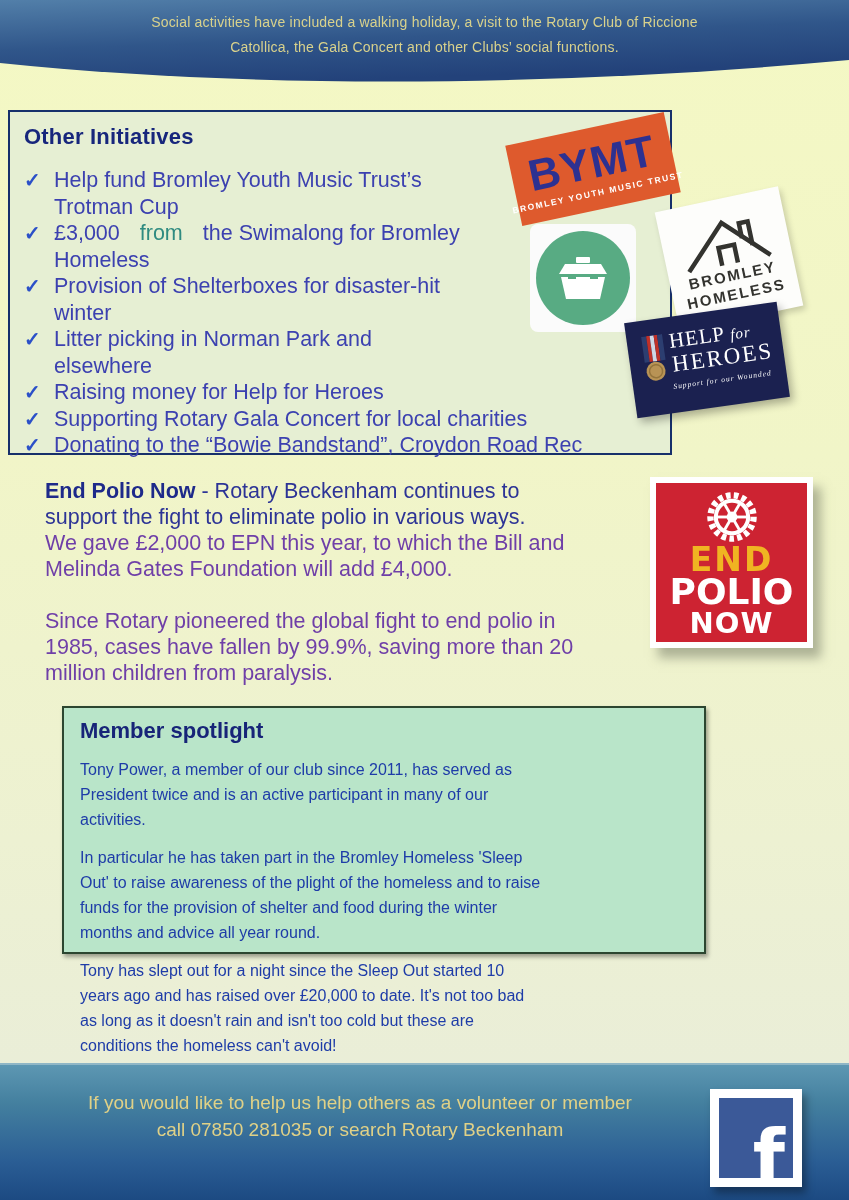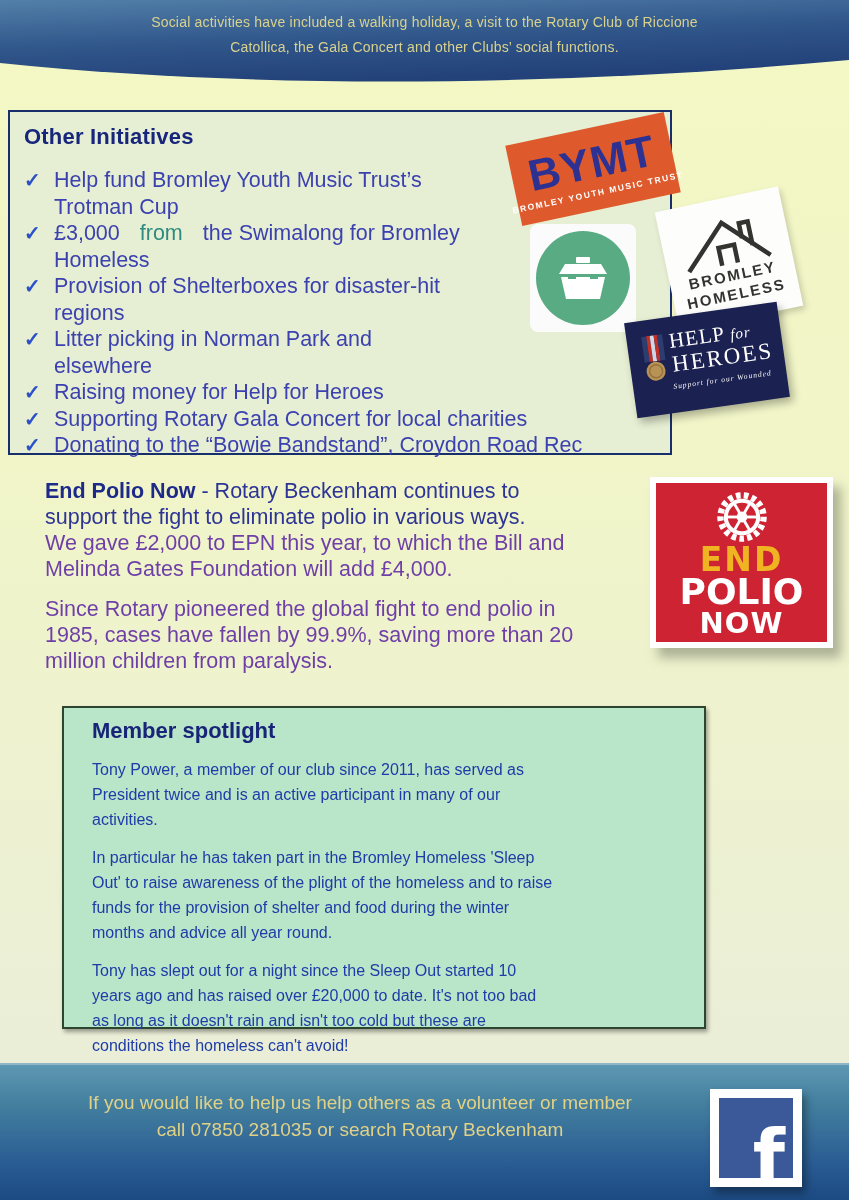--- a/index.html
+++ b/index.html
@@ -84,39 +84,39 @@
   .h4h-line1 .for { font-style: italic; font-size: 15px; margin-left: 5px; }
   .h4h-line2 { font-size: 23px; letter-spacing: 2px; margin-top: -2px; }
   .h4h-tag { font-family: "Liberation Serif", serif; font-style: italic; font-size: 7.5px; letter-spacing: 1px; margin: 4px 0 0 30px; }
 
   
   .epn-text { position: absolute; left: 45px; top: 478px; width: 595px; }
   .epn-text p { white-space: pre-line; font-size: 21.5px; line-height: 26px; }
   .epn-text .navy { color: #2d3496; }
   .epn-text .navy b { color: #1e2a8a; }
   .epn-text .purple { color: #6f3fa8; }
-  .epn-text .gap { margin-top: 14px; }
+  .epn-text .gap { margin-top: 26px; }
 
   .epn-logo {
-    position: absolute; left: 650px; top: 477px; width: 183px; height: 171px;
+    position: absolute; left: 650px; top: 477px; width: 163px; height: 171px;
     background: #cd2332; border: 6px solid #ffffff;
     box-shadow: 8px 10px 10px rgba(110,115,95,.5);
     display: flex; flex-direction: column; align-items: center;
   }
   .epn-logo svg { margin-top: 7px; }
   .epn-end  { font-family: "DejaVu Sans", sans-serif; font-weight: 800; font-size: 33px; line-height: .95; letter-spacing: 2px; color: #f0b422; }
   .epn-polio{ font-family: "DejaVu Sans", sans-serif; font-weight: 800; font-size: 36px; line-height: .95; color: #ffffff; }
   .epn-now  { font-family: "DejaVu Sans", sans-serif; font-weight: 800; font-size: 29px; line-height: .95; letter-spacing: 1px; color: #ffffff; }
 
   
   .spotlight {
-    position: absolute; left: 62px; top: 706px; width: 644px; height: 323px;
+    position: absolute; left: 62px; top: 706px; width: 644px; height: 248px;
     background: #b9e5c9; border: 2px solid #2c4630;
     box-shadow: 2px 3px 4px rgba(0,0,0,.35);
-    padding: 10px 28px;
+    padding: 10px 16px;
   }
   .spotlight h2 { font-size: 22px; color: #172478; }
   .spotlight p { white-space: pre-line; color: #1e3ca8; font-size: 16px; line-height: 25px; margin-top: 13px; }
 
   
   .bottom-banner {
     position: absolute; left: 0; top: 1063px; width: 849px; height: 137px;
     background: linear-gradient(180deg, #5d97b2 0%, #44809f 28%, #2a5d94 72%, #1c4a82 100%);
     border-top: 2px solid #8fb6c6;
   }
@@ -167,21 +167,21 @@
 Trotman Cup</span>
       </li>
       <li>
         <span class="chk">✓</span>
         <span class="txt"><span>£3,000</span><span class="teal">from</span><span>the Swimalong for Bromley
 Homeless</span></span>
       </li>
       <li>
         <span class="chk">✓</span>
         <span class="txt">Provision of Shelterboxes for disaster-hit
-regions</span>
+winter</span>
       </li>
       <li>
         <span class="chk">✓</span>
         <span class="txt">Litter picking in Norman Park and
 elsewhere</span>
       </li>
       <li>
         <span class="chk">✓</span>
         <span class="txt">Raising money for Help for Heroes</span>
       </li>

